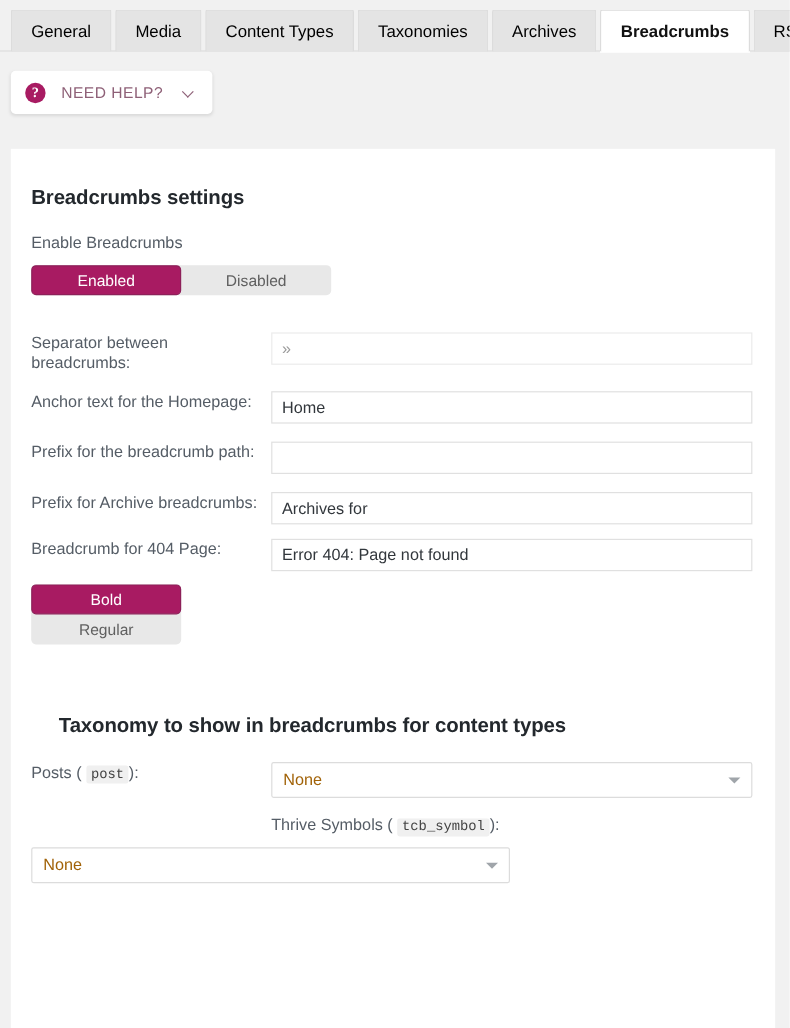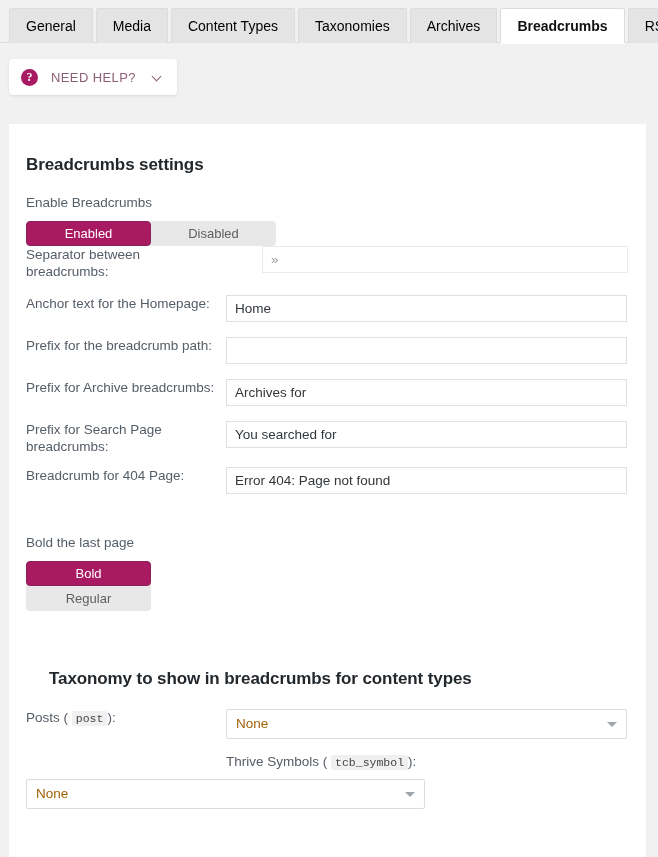--- a/index.html
+++ b/index.html
@@ -267,51 +267,46 @@
     <h2 class="section-title" style="margin-top:31px;">Breadcrumbs settings</h2>
 
     <div class="field-label" style="margin-top:20px;">Enable Breadcrumbs</div>
 
     <div class="seg" style="margin-top:11px;">
       <div class="seg-opt on">Enabled</div>
       <div class="seg-opt">Disabled</div>
     </div>
 
     
-    <div class="row" style="gap:36px;">
+    <div class="row" style="margin-top:31px;">
       <div class="field-label">Separator between breadcrumbs:</div>
       <input class="text-input faint" type="text" value="»" style="">
     </div>
 
     <div class="row" style="margin-top:15px;">
       <div class="field-label">Anchor text for the Homepage:</div>
       <input class="text-input" type="text" value="Home" style="">
     </div>
 
     <div class="row" style="margin-top:15px;">
       <div class="field-label">Prefix for the breadcrumb path:</div>
       <input class="text-input" type="text" value="" style="">
     </div>
 
     <div class="row" style="margin-top:15px;">
       <div class="field-label">Prefix for Archive breadcrumbs:</div>
       <input class="text-input" type="text" value="Archives for" style="">
     </div>
 
-    <div class="row" style="margin-top:15px;">
-      <div class="field-label">Prefix for Search Page breadcrumbs:</div>
-      <input class="text-input" type="text" value="You searched for" style="">
-    </div>
 
     <div class="row" style="margin-top:12px;">
       <div class="field-label">Breadcrumb for 404 Page:</div>
       <input class="text-input" type="text" value="Error 404: Page not found" style="">
     </div>
 
-    <div class="field-label" style="margin-top:41px;">Bold the last page</div>
 
     <div class="seg" style="margin-top:11px;flex-direction:column;">
       <div class="seg-opt on">Bold</div>
       <div class="seg-opt">Regular</div>
     </div>
 
     <h2 class="section-title" style="margin-top:58px;margin-left:23px;">Taxonomy to show in breadcrumbs for content types</h2>
 
     
     <div class="row" style="margin-top:20px;">

